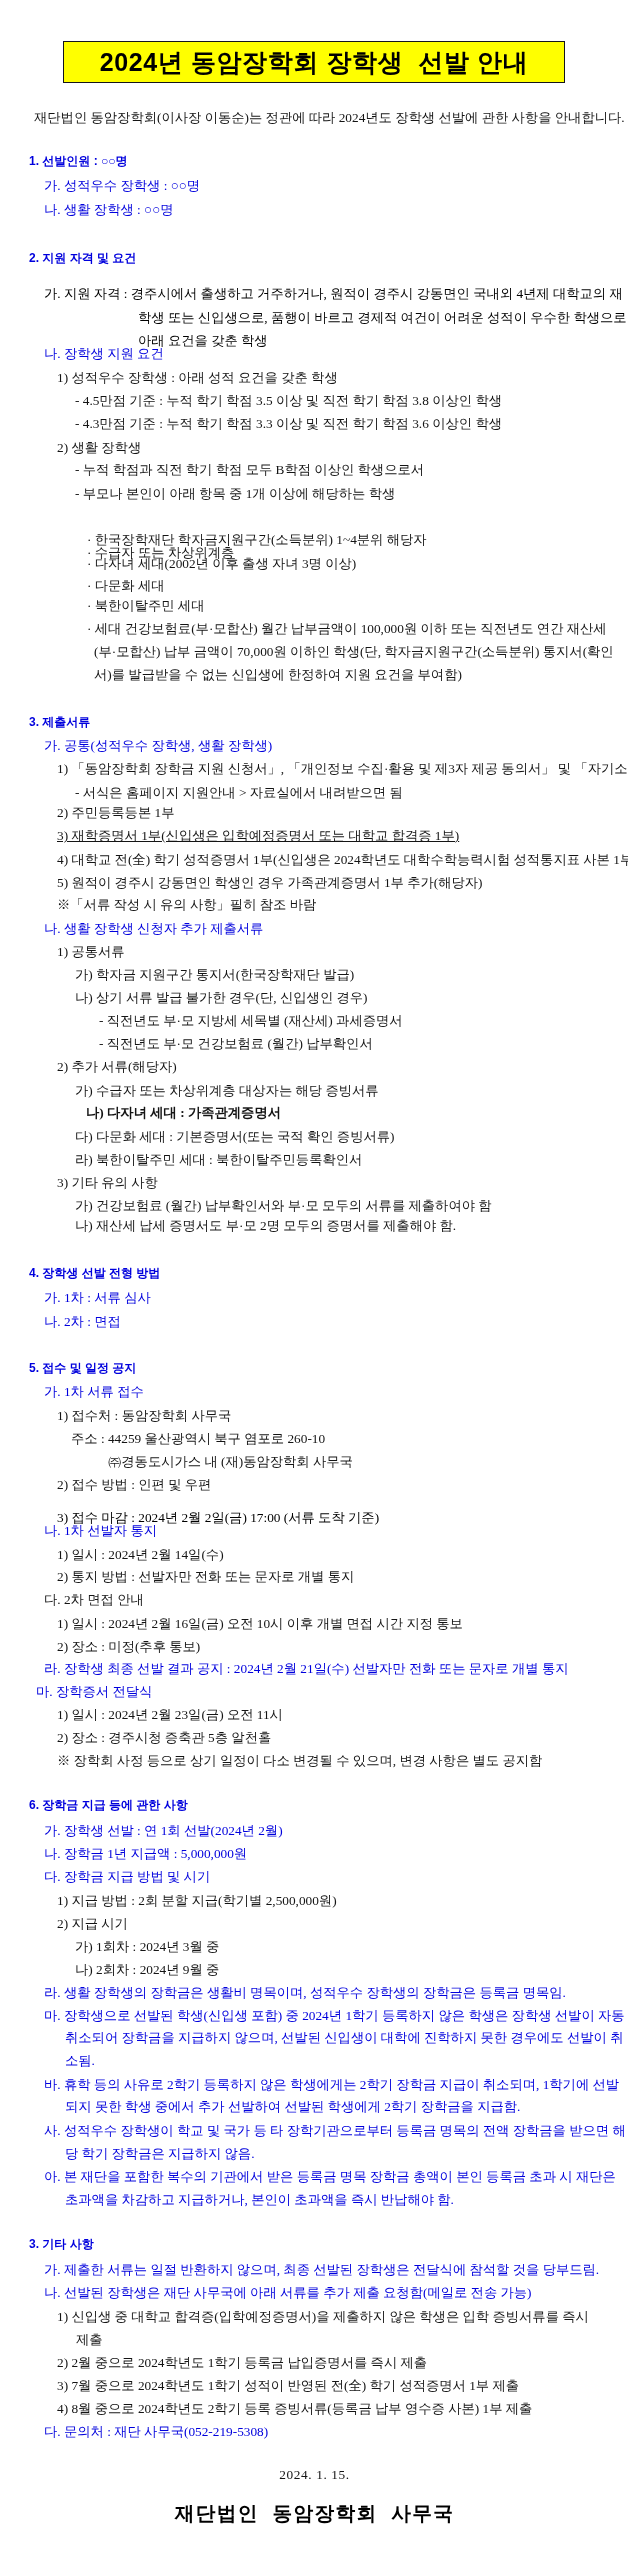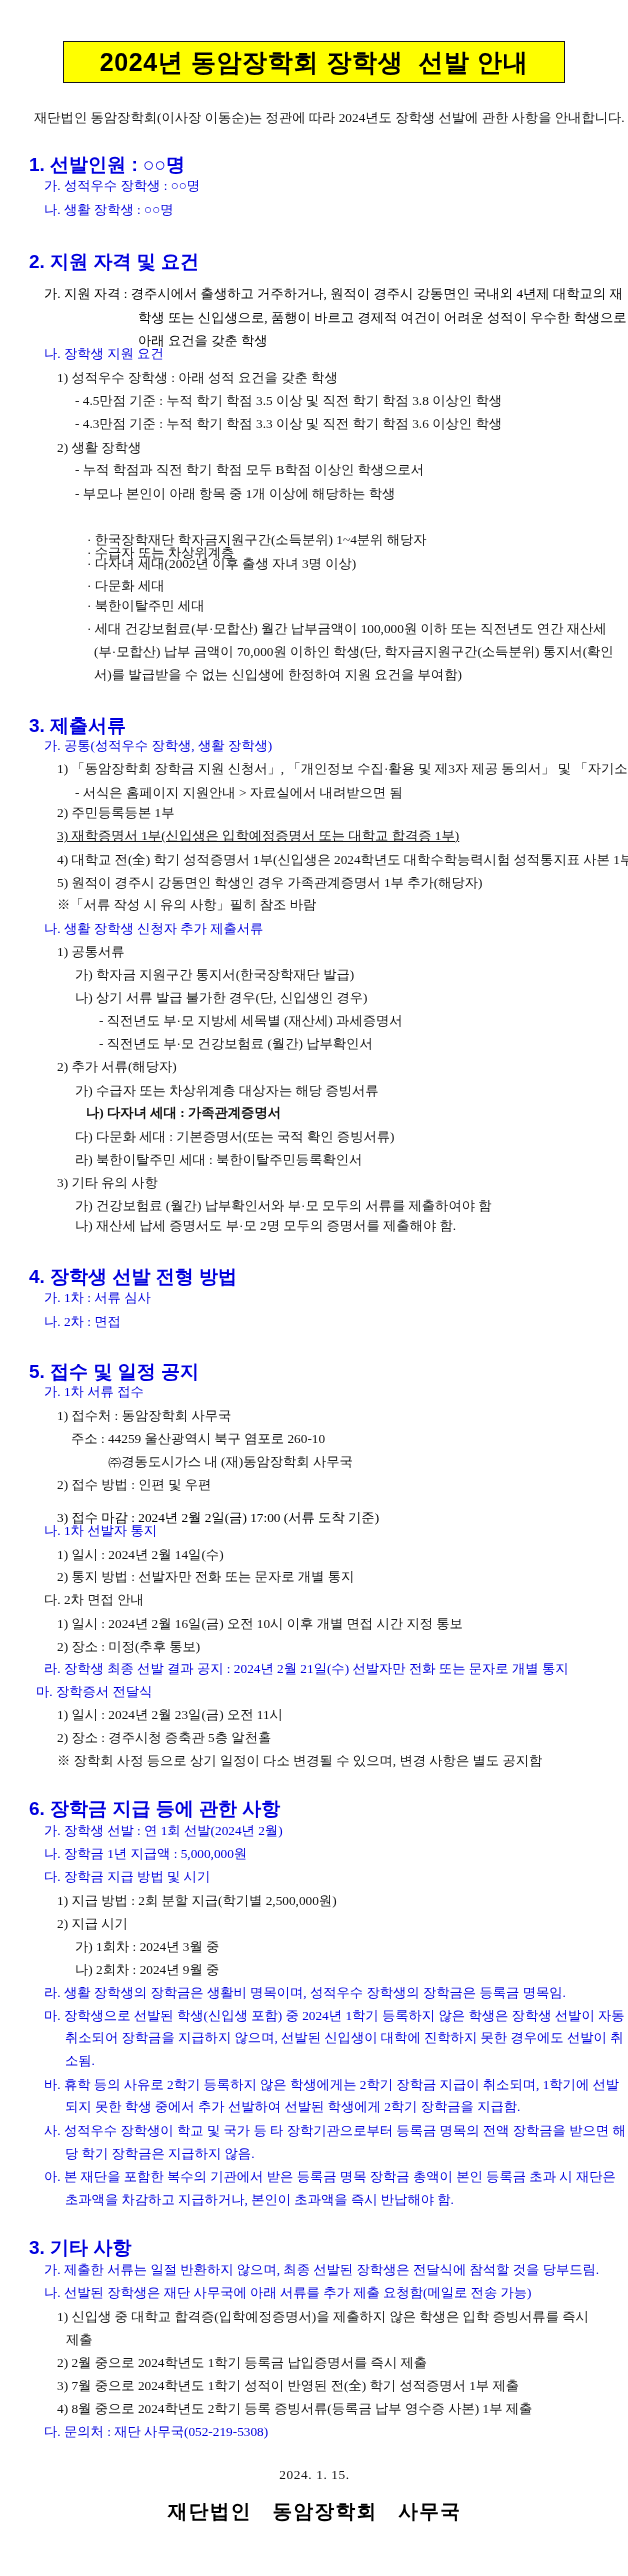--- a/index.html
+++ b/index.html
@@ -13,27 +13,27 @@
     display:flex;align-items:center;justify-content:center;
   }
   .title-box .title-text{
     font-family:"Liberation Sans",sans-serif;font-weight:bold;
     font-size:25px;color:#000000;white-space:pre;letter-spacing:0.6px;
   }
   .line{
     position:absolute;white-space:nowrap;
     font-size:13.3px;line-height:1.1;color:#141414;
   }
-  .c-h{font-family:"Liberation Sans",sans-serif;font-weight:bold;font-size:19px;color:#0000dd;}
+  .c-h{font-family:"Liberation Sans",sans-serif;font-weight:bold;font-size:12px;color:#0000dd;}
   .c-b{color:#0000dd;}
   .c-r{color:#000000;margin-top:10px;}
   .c-k{color:#141414;}
   .center{left:0 !important;width:100%;text-align:center;}
   .date{font-size:13.3px;letter-spacing:0.6px;}
-  .org{font-size:19.7px;font-weight:bold;letter-spacing:1.3px;word-spacing:7.6px;color:#000;font-family:Liberation Mono, monospace;}
+  .org{font-size:19.7px;font-weight:bold;letter-spacing:1.3px;word-spacing:7.6px;color:#000;}
 </style>
 </head>
 <body>
 
 <div class="page">
   <div class="title-box">
     <span class="title-text">2024년 동암장학회 장학생  선발 안내</span>
   </div>
   <div id="doc-lines">
       <div class="line c-k" style="top: 111px; left: 34px;">재단법인 동암장학회(이사장 이동순)는 정관에 따라 2024년도 장학생 선발에 관한 사항을 안내합니다.</div>
@@ -118,21 +118,21 @@
       <div class="line c-b" style="top: 2078px; left: 44px;">바. 휴학 등의 사유로 2학기 등록하지 않은 학생에게는 2학기 장학금 지급이 취소되며, 1학기에 선발</div>
       <div class="line c-b" style="top: 2100px; left: 65px;">되지 못한 학생 중에서 추가 선발하여 선발된 학생에게 2학기 장학금을 지급함.</div>
       <div class="line c-b" style="top: 2124px; left: 44px;">사. 성적우수 장학생이 학교 및 국가 등 타 장학기관으로부터 등록금 명목의 전액 장학금을 받으면 해</div>
       <div class="line c-b" style="top: 2147px; left: 65px;">당 학기 장학금은 지급하지 않음.</div>
       <div class="line c-b" style="top: 2170px; left: 44px;">아. 본 재단을 포함한 복수의 기관에서 받은 등록금 명목 장학금 총액이 본인 등록금 초과 시 재단은</div>
       <div class="line c-b" style="top: 2193px; left: 65px;">초과액을 차감하고 지급하거나, 본인이 초과액을 즉시 반납해야 함.</div>
       <div class="line c-h" style="top: 2238px; left: 29px;">3. 기타 사항</div>
       <div class="line c-b" style="top: 2263px; left: 44px;">가. 제출한 서류는 일절 반환하지 않으며, 최종 선발된 장학생은 전달식에 참석할 것을 당부드림.</div>
       <div class="line c-b" style="top: 2286px; left: 44px;">나. 선발된 장학생은 재단 사무국에 아래 서류를 추가 제출 요청함(메일로 전송 가능)</div>
       <div class="line c-k" style="top: 2310px; left: 57px;">1) 신입생 중 대학교 합격증(입학예정증명서)을 제출하지 않은 학생은 입학 증빙서류를 즉시</div>
-      <div class="line c-k" style="top: 2333px; left: 66px; text-align: center;">제출</div>
+      <div class="line c-k" style="top: 2333px; left: 76px; text-align: center;">제출</div>
       <div class="line c-k" style="top: 2356px; left: 57px;">2) 2월 중으로 2024학년도 1학기 등록금 납입증명서를 즉시 제출</div>
       <div class="line c-k" style="top: 2379px; left: 57px;">3) 7월 중으로 2024학년도 1학기 성적이 반영된 전(全) 학기 성적증명서 1부 제출</div>
       <div class="line c-k" style="top: 2402px; left: 57px;">4) 8월 중으로 2024학년도 2학기 등록 증빙서류(등록금 납부 영수증 사본) 1부 제출</div>
       <div class="line c-b" style="top: 2425px; left: 44px;">다. 문의처 : 재단 사무국(052-219-5308)</div>
       <div class="line c-k date center" style="top: 2468px;">2024. 1. 15.</div>
       <div class="line c-k org center" style="top: 2503px;">재단법인 동암장학회 사무국</div>
     </div>
 </div>
 
 

